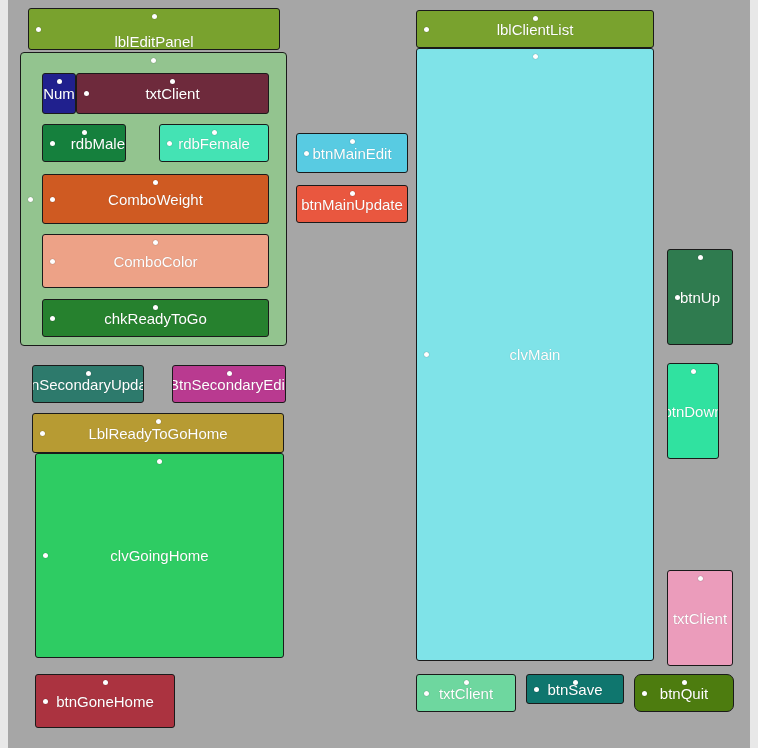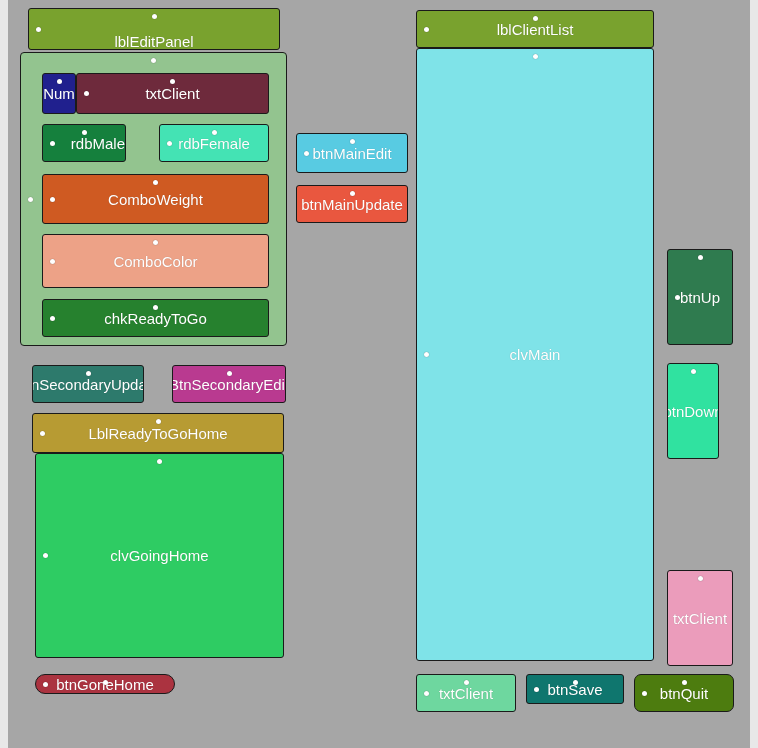--- a/index.html
+++ b/index.html
@@ -138,21 +138,21 @@
     <div class="w" style="left: 32px; top: 413px; width: 252px; height: 40px; background: rgb(183, 155, 51);">
       <span class="dot dot-top"></span>
       <span class="dot dot-left"></span>
       <span class="lbl">LblReadyToGoHome</span>
     </div>
     <div class="w" style="left: 35px; top: 453px; width: 249px; height: 205px; background: rgb(46, 204, 99);">
       <span class="dot dot-top"></span>
       <span class="dot dot-left"></span>
       <span class="lbl">clvGoingHome</span>
     </div>
-    <div class="w" style="left: 35px; top: 674px; width: 140px; height: 20px; background: rgb(171, 51, 64); border-radius: 17px;">
+    <div class="w" style="left: 35px; top: 674px; width: 140px; height: 54px; background: rgb(171, 51, 64);">
       <span class="dot dot-top"></span>
       <span class="dot dot-left"></span>
       <span class="lbl">btnGoneHome</span>
     </div>
     <div class="w" style="left: 416px; top: 10px; width: 238px; height: 38px; background: rgb(121, 162, 46);">
       <span class="dot dot-top"></span>
       <span class="dot dot-left"></span>
       <span class="lbl">lblClientList</span>
     </div>
     <div class="w" style="left: 416px; top: 48px; width: 238px; height: 613px; background: rgb(127, 227, 232);">

